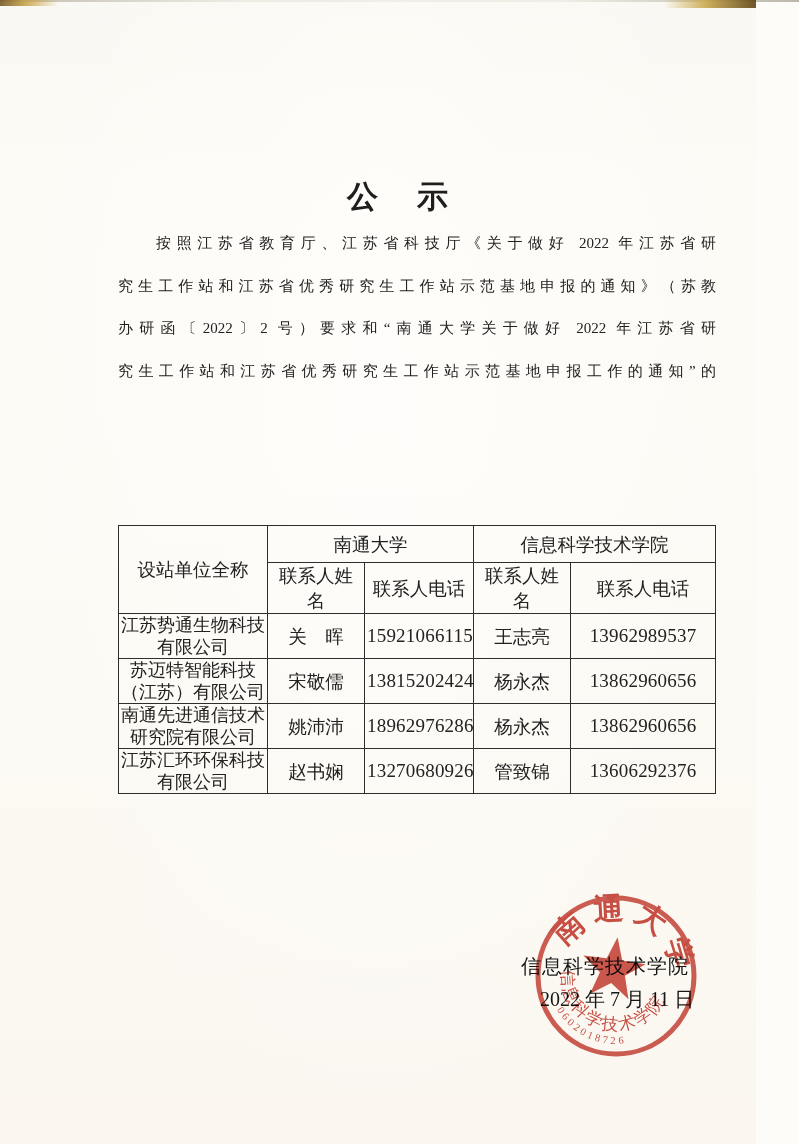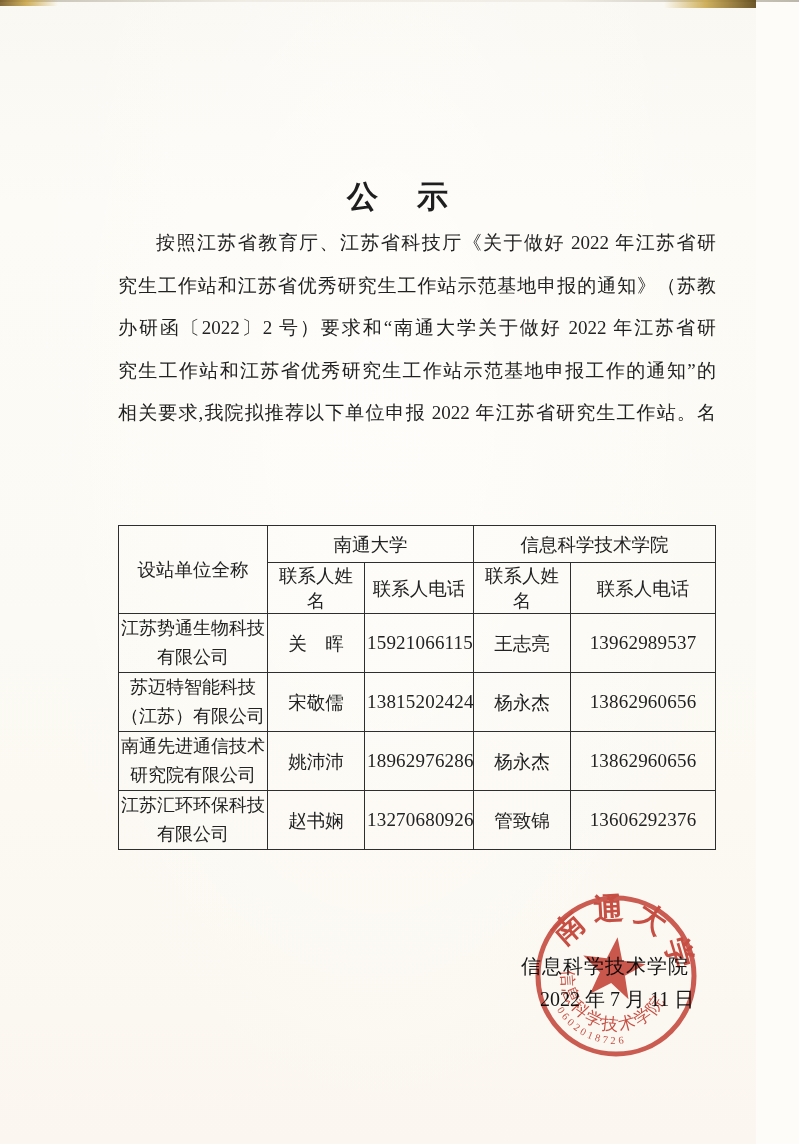--- a/index.html
+++ b/index.html
@@ -34,40 +34,40 @@
   .doc-title{
     position:absolute;left:0;top:176px;width:799px;
     text-align:center;font-size:31px;font-weight:bold;
     letter-spacing:4px;color:#1e1e1e;
   }
 
   .body-block{position:absolute;left:118px;width:598px;}
   .body-1{top:222px;}
   .line{
     height:42.5px;line-height:42.5px;
-    font-size:19px;color:#222;
+    font-size:15px;color:#222;
     white-space:nowrap;
   }
   .line.justify{text-align:justify;text-align-last:justify;white-space:normal;overflow:hidden;}
   .line.indent{text-indent:38px;}
 
   table.rec{
     position:absolute;left:118px;top:525px;
     width:597px;border-collapse:collapse;table-layout:fixed;
     font-size:18.5px;color:#222;
   }
   table.rec td,table.rec th{
     border:1.6px solid #2e2e2e;
     text-align:center;vertical-align:middle;
     font-weight:normal;padding:0 2px;
   }
   tr.h1 th{height:36px;}
   tr.h2 th{height:44px;}
   tr.data td{height:44px;}
-  td.company{font-size:18px;white-space:pre-line;line-height:29px;}
+  td.company{font-size:18px;white-space:pre-line;line-height:22px;}
   td.phone{font-size:19px;letter-spacing:.2px;}
 
   .body-2{top:842px;}
 
   .sig-org{
     position:absolute;left:521px;top:953px;
     font-size:20px;letter-spacing:1px;color:#161616;
   }
   .sig-date{
     position:absolute;left:540px;top:986px;
@@ -89,21 +89,20 @@
   <div class="artifact-top-left"></div>
   <div class="artifact-top-right"></div>
 
   <div class="doc-title">公　示</div>
 
   <div class="body-block body-1">
     <div class="line justify indent">按照江苏省教育厅、江苏省科技厅《关于做好 2022 年江苏省研</div>
     <div class="line justify">究生工作站和江苏省优秀研究生工作站示范基地申报的通知》（苏教</div>
     <div class="line justify">办研函〔2022〕2 号）要求和“南通大学关于做好 2022 年江苏省研</div>
     <div class="line justify">究生工作站和江苏省优秀研究生工作站示范基地申报工作的通知”的</div>
-    <div class="line justify">相关要求,我院拟推荐以下单位申报 2022 年江苏省研究生工作站。名</div>
   </div>
 
   <table class="rec">
     <colgroup>
       <col style="width:149px">
         <col style="width:97px">
         <col style="width:109px">
         <col style="width:97px">
         <col style="width:145px">
     </colgroup>

